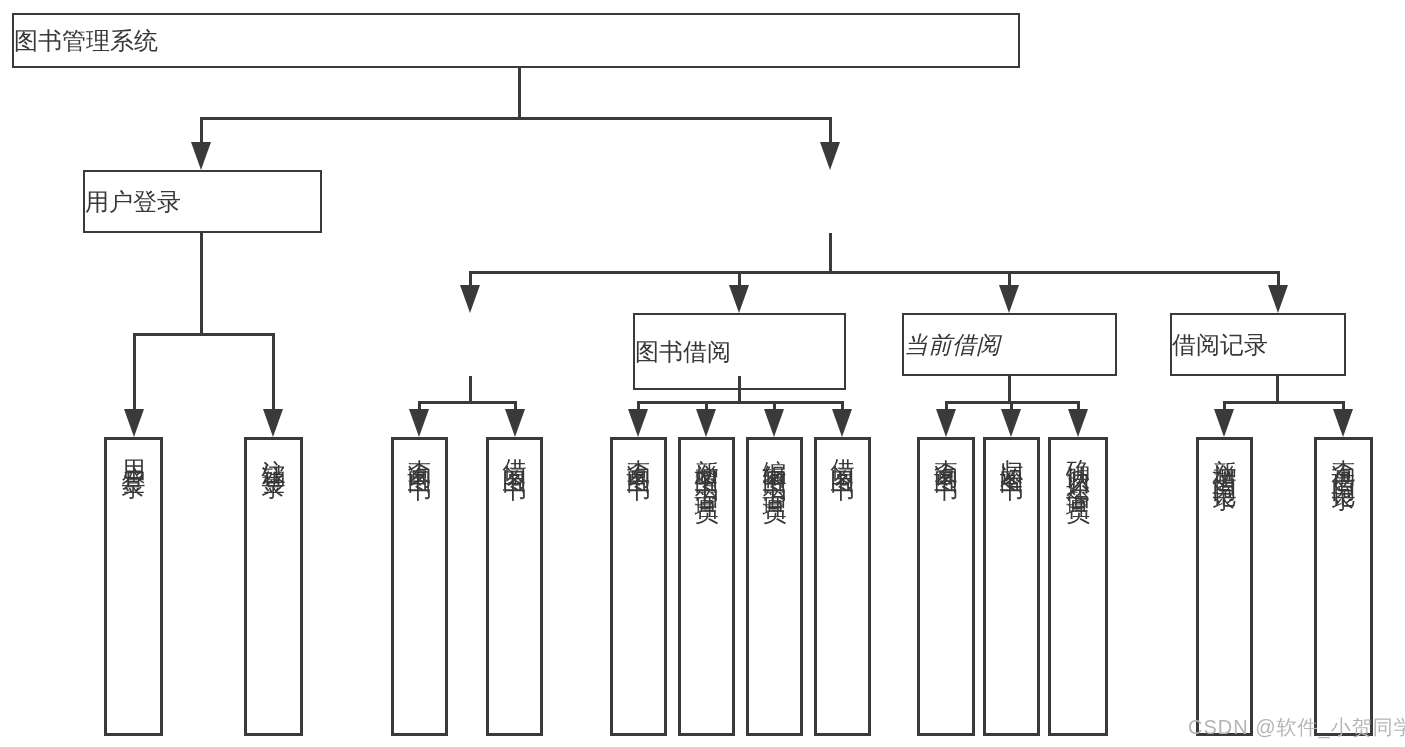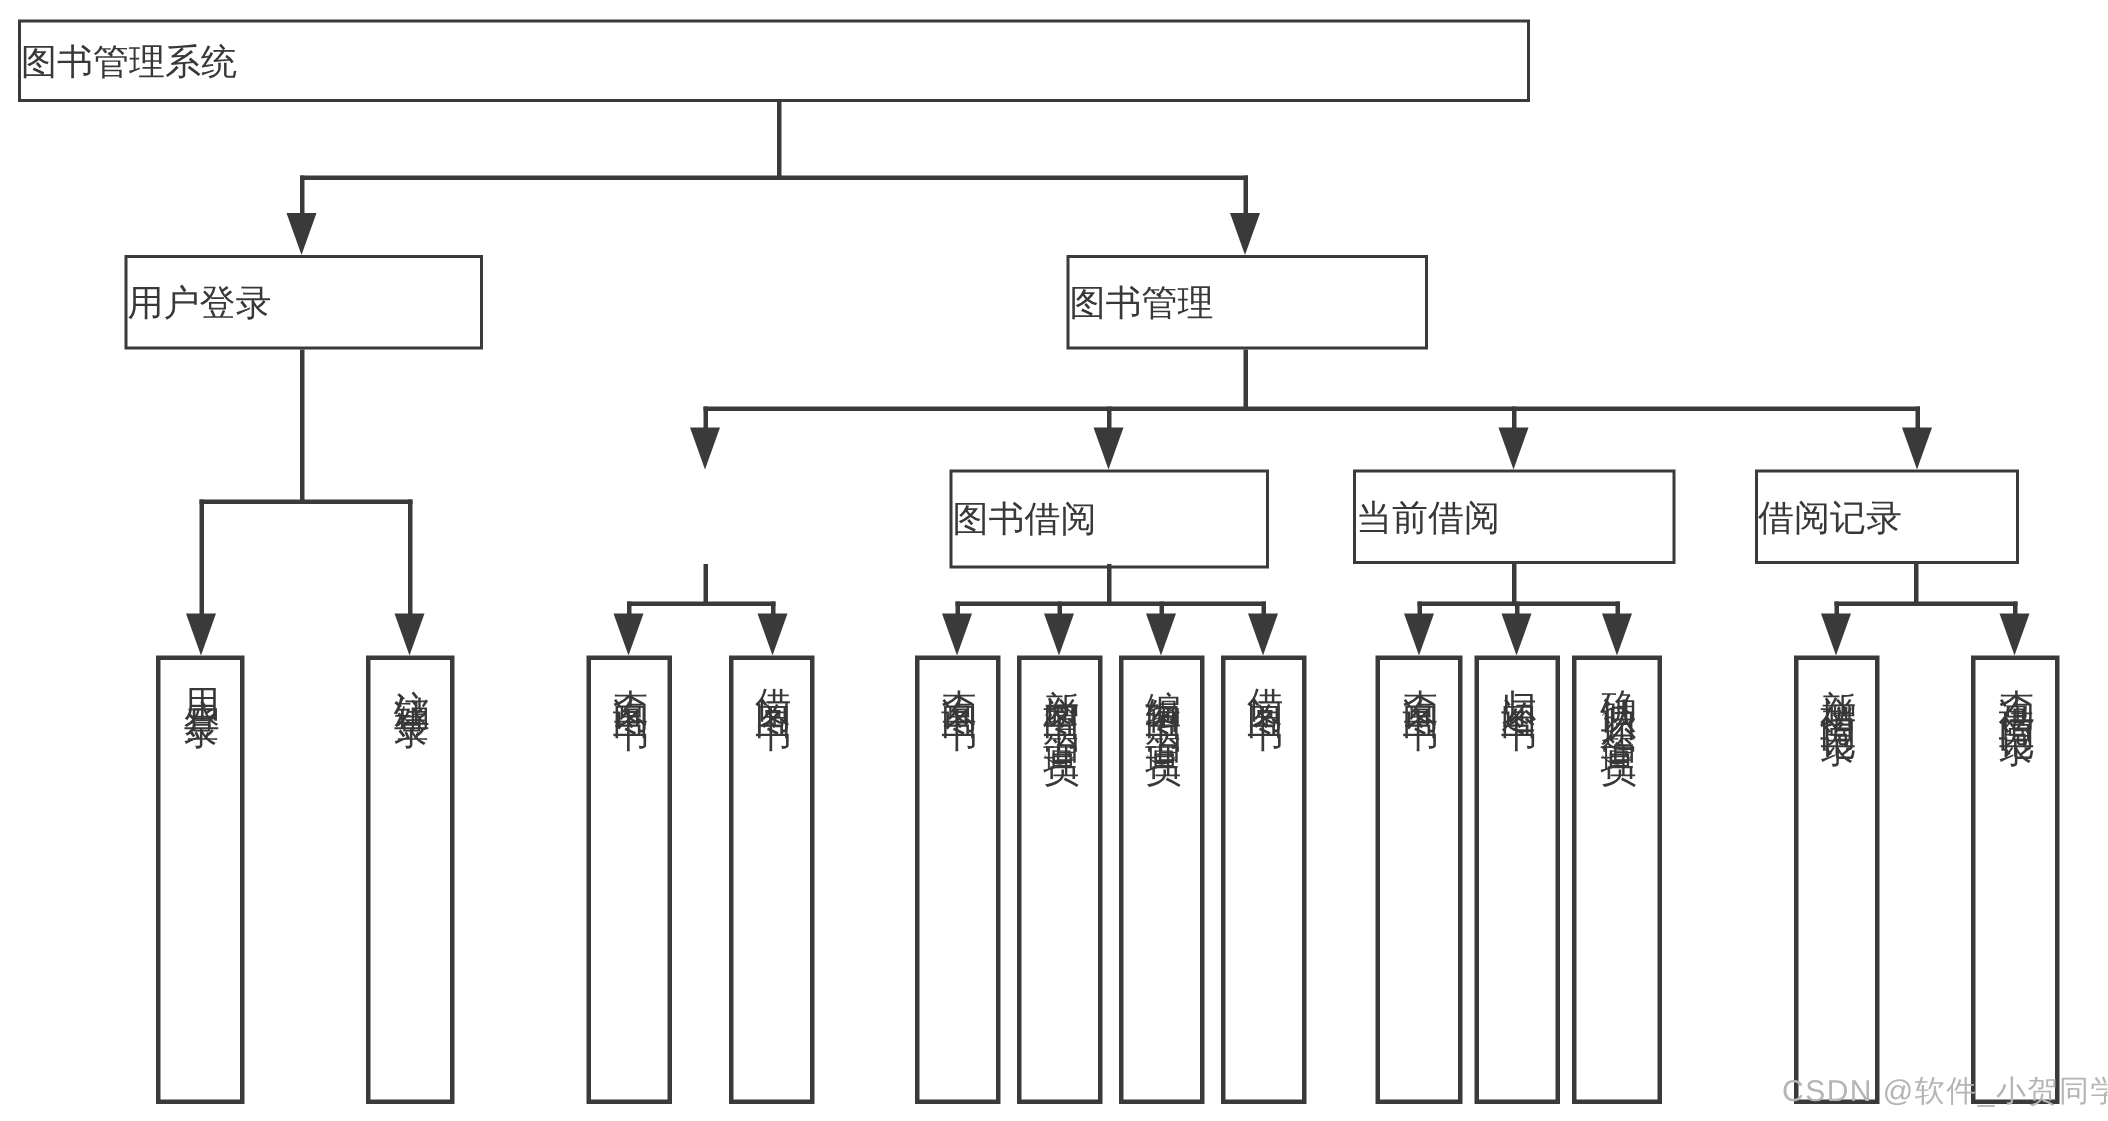--- a/index.html
+++ b/index.html
@@ -61,46 +61,43 @@
   <div class="ln" style="left:518px;top:68px;width:3px;height:51px;"></div>
   <div class="ln" style="left:200px;top:117px;width:632px;height:3px;"></div>
   <div class="ln" style="left:200px;top:117px;width:3px;height:27px;"></div>
   <div class="arrow" style="left:191px;top:142px;"></div>
   <div class="ln" style="left:829px;top:117px;width:3px;height:27px;"></div>
   <div class="arrow" style="left:820px;top:142px;"></div>
 
   <div class="node" style="left:83px;top:170px;width:239px;height:63px;">
     <span>用户登录</span>
   </div>
-  <div class="node" style="left:711px;top:170px;width:241px;height:63px;">
-    <span>图书管理</span>
-  </div>
 
   <div class="ln" style="left:200px;top:233px;width:3px;height:103px;"></div>
   <div class="ln" style="left:133px;top:333px;width:142px;height:3px;"></div>
   <div class="ln" style="left:133px;top:333px;width:3px;height:78px;"></div>
   <div class="arrow" style="left:124px;top:409px;"></div>
   <div class="ln" style="left:272px;top:333px;width:3px;height:78px;"></div>
   <div class="arrow" style="left:263px;top:409px;"></div>
 
   <div class="ln" style="left:829px;top:233px;width:3px;height:41px;"></div>
   <div class="ln" style="left:469px;top:271px;width:811px;height:3px;"></div>
   <div class="ln" style="left:469px;top:271px;width:3px;height:16px;"></div>
   <div class="arrow" style="left:460px;top:285px;"></div>
   <div class="ln" style="left:738px;top:271px;width:3px;height:16px;"></div>
   <div class="arrow" style="left:729px;top:285px;"></div>
   <div class="ln" style="left:1008px;top:271px;width:3px;height:16px;"></div>
   <div class="arrow" style="left:999px;top:285px;"></div>
   <div class="ln" style="left:1277px;top:271px;width:3px;height:16px;"></div>
   <div class="arrow" style="left:1268px;top:285px;"></div>
 
-  <div class="node" style="left:633px;top:313px;width:213px;height:66px;">
+  <div class="node" style="left:633px;top:313px;width:213px;height:77px;">
     <span>图书借阅</span>
   </div>
-  <div class="node" style="left:902px;top:313px;width:215px;height:63px;">
+  <div class="node" style="left:902px;top:313px;width:215px;height:63px;font-style:italic;">
     <span>当前借阅</span>
   </div>
   <div class="node" style="left:1170px;top:313px;width:176px;height:63px;">
     <span>借阅记录</span>
   </div>
 
   <div class="ln" style="left:469px;top:376px;width:3px;height:28px;"></div>
   <div class="ln" style="left:418px;top:401px;width:99px;height:3px;"></div>
   <div class="ln" style="left:418px;top:401px;width:3px;height:10px;"></div>
   <div class="arrow" style="left:409px;top:409px;"></div>

